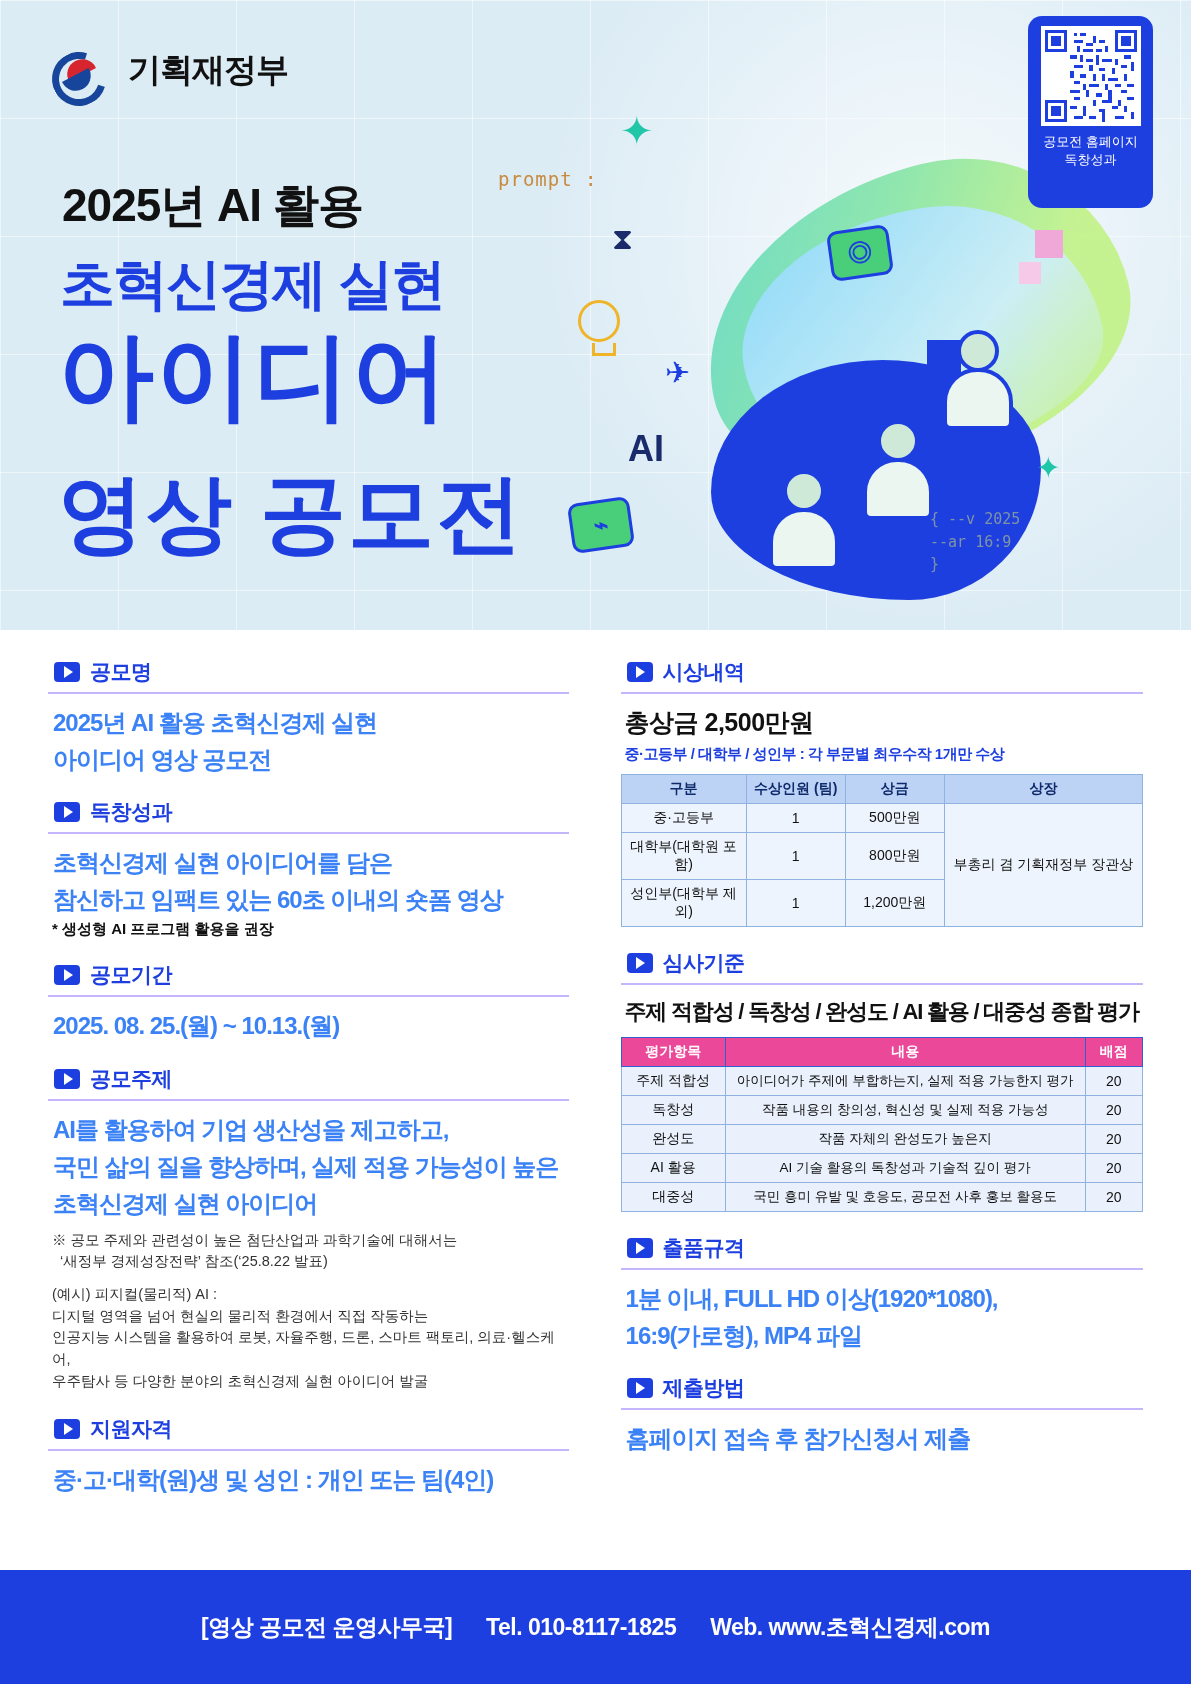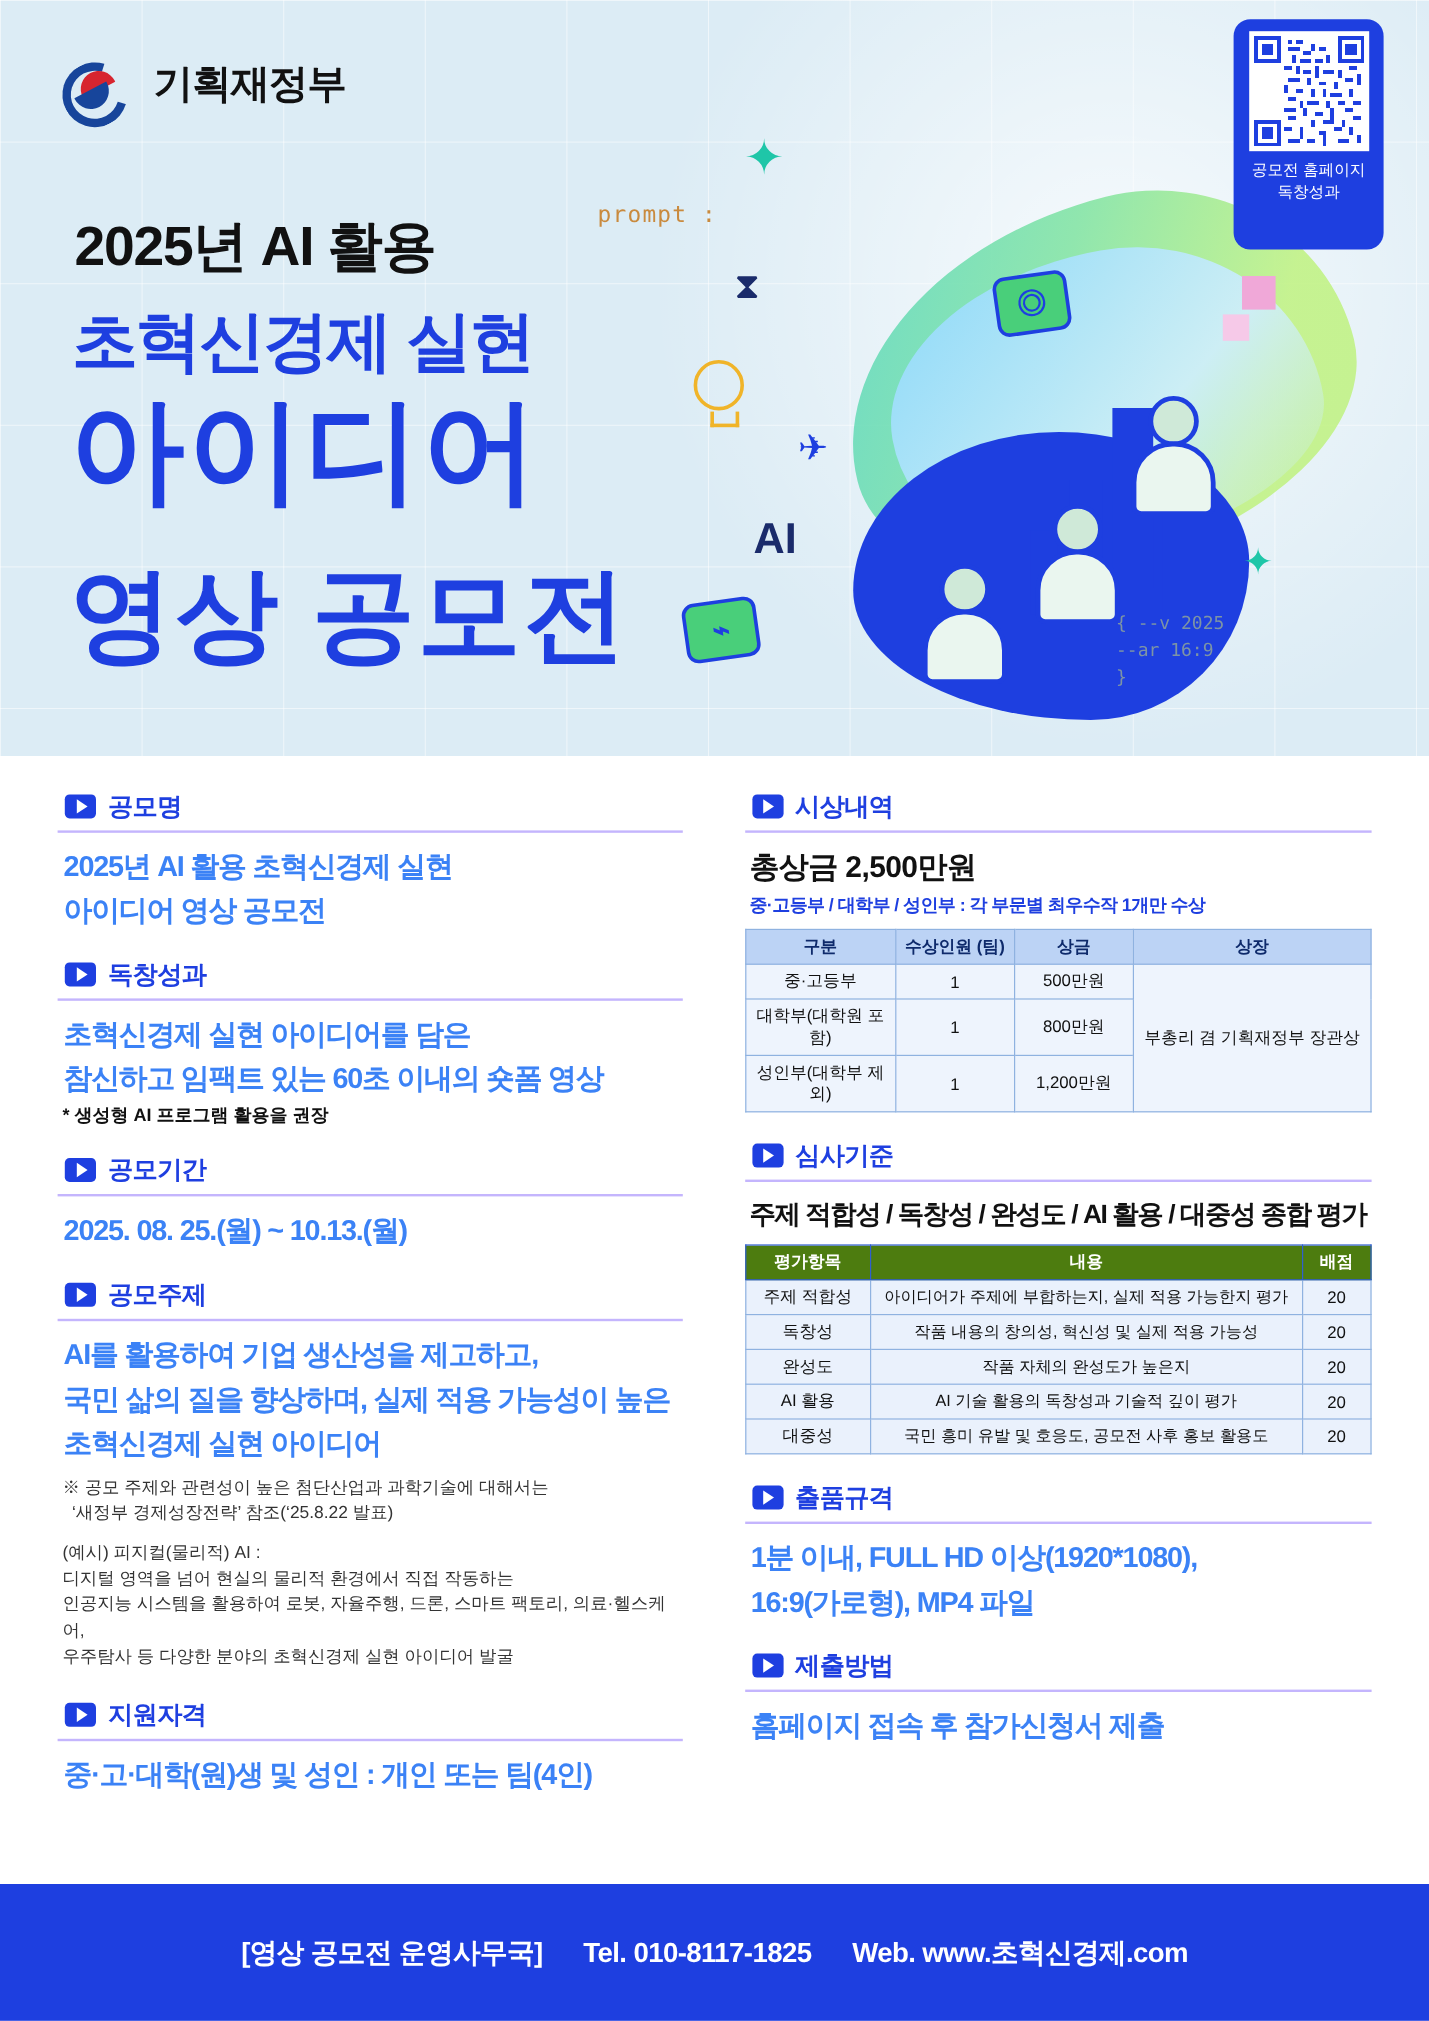--- a/index.html
+++ b/index.html
@@ -177,21 +177,21 @@
   .note-small{font-size:14.5px;color:#333;line-height:1.45;margin:10px 0 0 4px;}
   .note-gray{font-size:14.5px;color:#333;line-height:1.5;margin:12px 0 0 4px;}
   .sec-block{margin-bottom:22px;}
 
   .prize-total{font-size:25px;font-weight:bold;color:#111;margin:0 0 6px 4px;letter-spacing:-.5px;}
   .prize-sub{font-size:15px;font-weight:bold;color:#1e3fe0;margin:0 0 10px 4px;letter-spacing:-.5px;}
 
   table{border-collapse:collapse;width:100%;font-size:14px;}
   table th{background:#bcd3f5;color:#0e2a6b;font-weight:bold;border:1px solid #8fb2e0;padding:5px 4px;}
   table td{border:1px solid #8fb2e0;padding:5px 4px;text-align:center;color:#111;background:#eef4fd;}
-  table.criteria th{background:#4d7c0f;color:#fff;border:1px solid #2f5fd0;}
+  table.criteria th{background:#ec4899;color:#fff;border:1px solid #2f5fd0;}
   table.criteria td{background:#eaf1fc;}
   table.criteria td.desc{font-size:13.5px;}
   .crit-line{font-size:22px;font-weight:bold;color:#111;letter-spacing:-1.2px;margin:0 0 10px 4px;}
 
   
   .footer{
     position:absolute;left:0;top:1570px;width:1191px;height:114px;
     background:#1e3fe0;color:#fff;
     display:flex;align-items:center;justify-content:center;gap:34px;
     font-size:23px;font-weight:bold;letter-spacing:-.5px;

